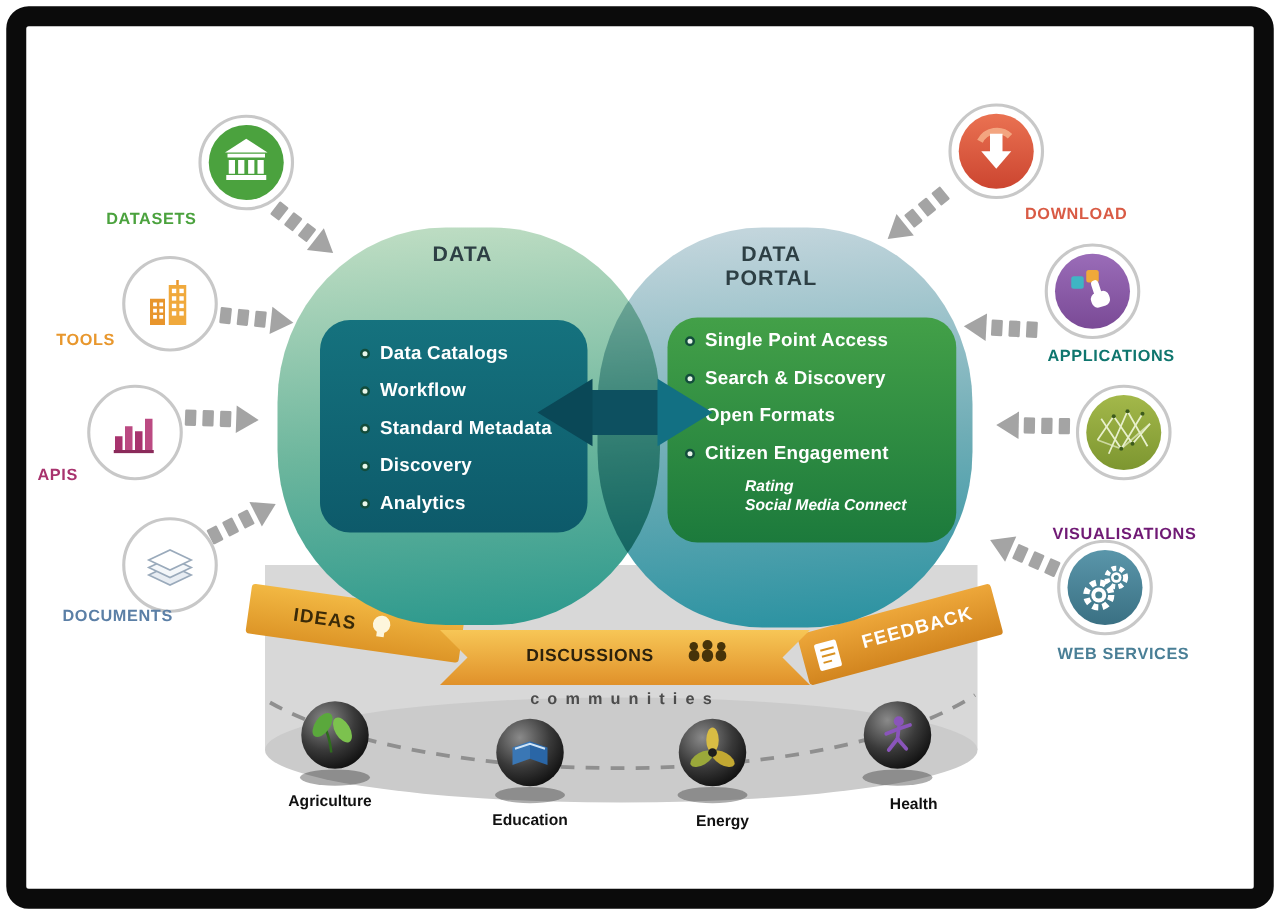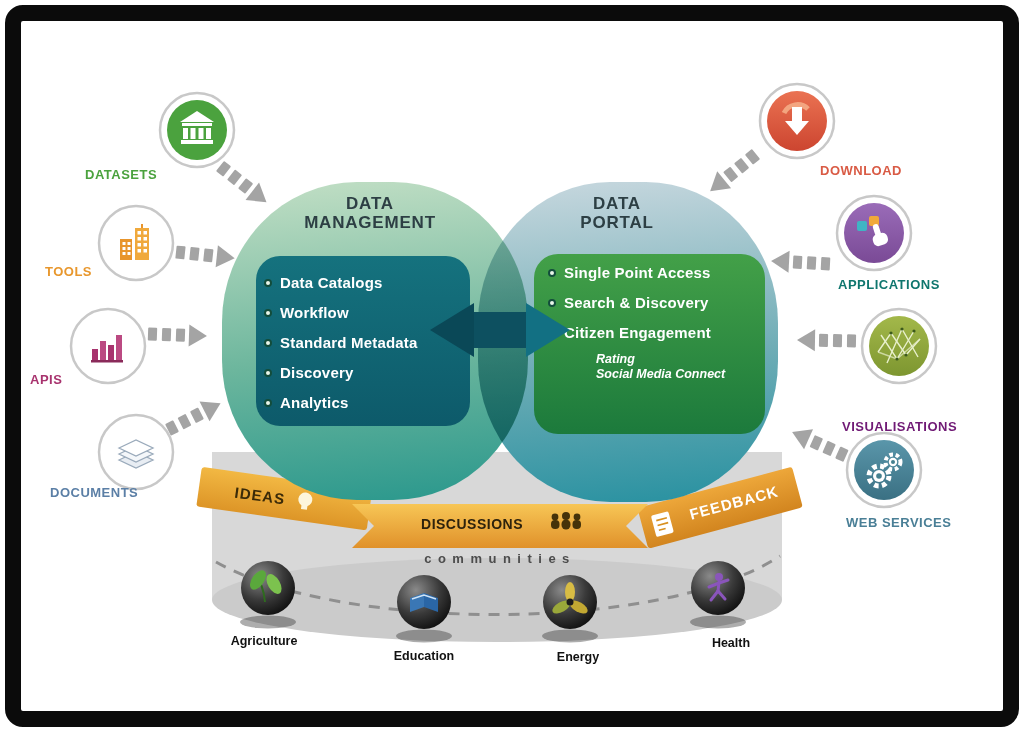--- a/index.html
+++ b/index.html
@@ -15,21 +15,21 @@
   
   .venn-wrap{position:absolute;inset:0;isolation:isolate;z-index:5;}
   .blob{position:absolute;border-radius:44%;mix-blend-mode:multiply;}
   .blob-left{left:222px;top:182px;width:306px;height:318px;
     background:linear-gradient(175deg,#bcdcc2 4%,#6cb69d 55%,#2f9a8e 96%);}
   .blob-right{left:478px;top:182px;width:300px;height:320px;
     background:linear-gradient(175deg,#c2d5dc 4%,#6fadb6 55%,#2d93a2 96%);}
 
   
   .panel{position:absolute;z-index:8;border-radius:24px;color:#ffffff;}
-  .panel-left{left:256px;top:256px;width:214px;height:170px;padding:16px 0 0 8px;
+  .panel-left{left:256px;top:256px;width:214px;height:170px;padding:16px 0 0 32px;
     background:linear-gradient(180deg,#15727e,#0d5a6a);}
   .panel-right{left:534px;top:254px;width:231px;height:180px;padding:8px 0 0 14px;
     background:linear-gradient(180deg,#43a048,#1c7a3c);}
   .li{display:flex;align-items:center;height:21px;margin-bottom:9px;
       font-size:15px;font-weight:bold;letter-spacing:0.2px;white-space:nowrap;}
   .dot{flex:0 0 auto;width:8px;height:8px;border-radius:50%;margin-right:8px;
        background:#eaf6ea;border:2px solid #134d3c;}
   .sub{font-size:12.5px;font-style:italic;font-weight:bold;line-height:15px;
        margin-left:48px;white-space:nowrap;}
 
@@ -113,20 +113,24 @@
   </div>
 
   <div class="panel panel-right">
     <div class="li">
         <span class="dot"></span>
         <span>Single Point Access</span>
       </div>
     <div class="li">
         <span class="dot"></span>
         <span>Search &amp; Discovery</span>
+      </div>
+    <div class="li">
+        <span class="dot"></span>
+        <span>Open Formats</span>
       </div>
     <div class="li">
         <span class="dot"></span>
         <span>Citizen Engagement</span>
       </div>
     <div class="sub">Rating</div>
     <div class="sub">Social Media Connect</div>
   </div>
 
   <svg class="layer" viewBox="0 0 1024 732" style="z-index:15">
@@ -359,21 +363,20 @@
         <line x1="1" y1="-5" x2="-9" y2="-1"></line>
         <line x1="1" y1="-5" x2="10" y2="-8"></line>
         <line x1="0" y1="3" x2="-7" y2="12"></line>
         <line x1="0" y1="3" x2="7" y2="11"></line>
       </g>
     </g>
   </svg>
 
   <div class="txt venn-title" style="left:270px;top:194px;width:200px;">
     <div>DATA</div>
-    <div>MANAGEMENT</div>
   </div>
   <div class="txt venn-title" style="left:542px;top:194px;width:150px;">
     <div>DATA</div>
     <div>PORTAL</div>
   </div>
 
   <div class="txt node-label" style="left: 85px; top: 167px; color: rgb(75, 162, 62);">DATASETS</div>
   <div class="txt node-label" style="left: 45px; top: 264px; color: rgb(232, 151, 45);">TOOLS</div>
   <div class="txt node-label" style="left: 30px; top: 372px; color: rgb(168, 51, 110);">APIS</div>
   <div class="txt node-label" style="left: 50px; top: 485px; color: rgb(91, 127, 166);">DOCUMENTS</div>

